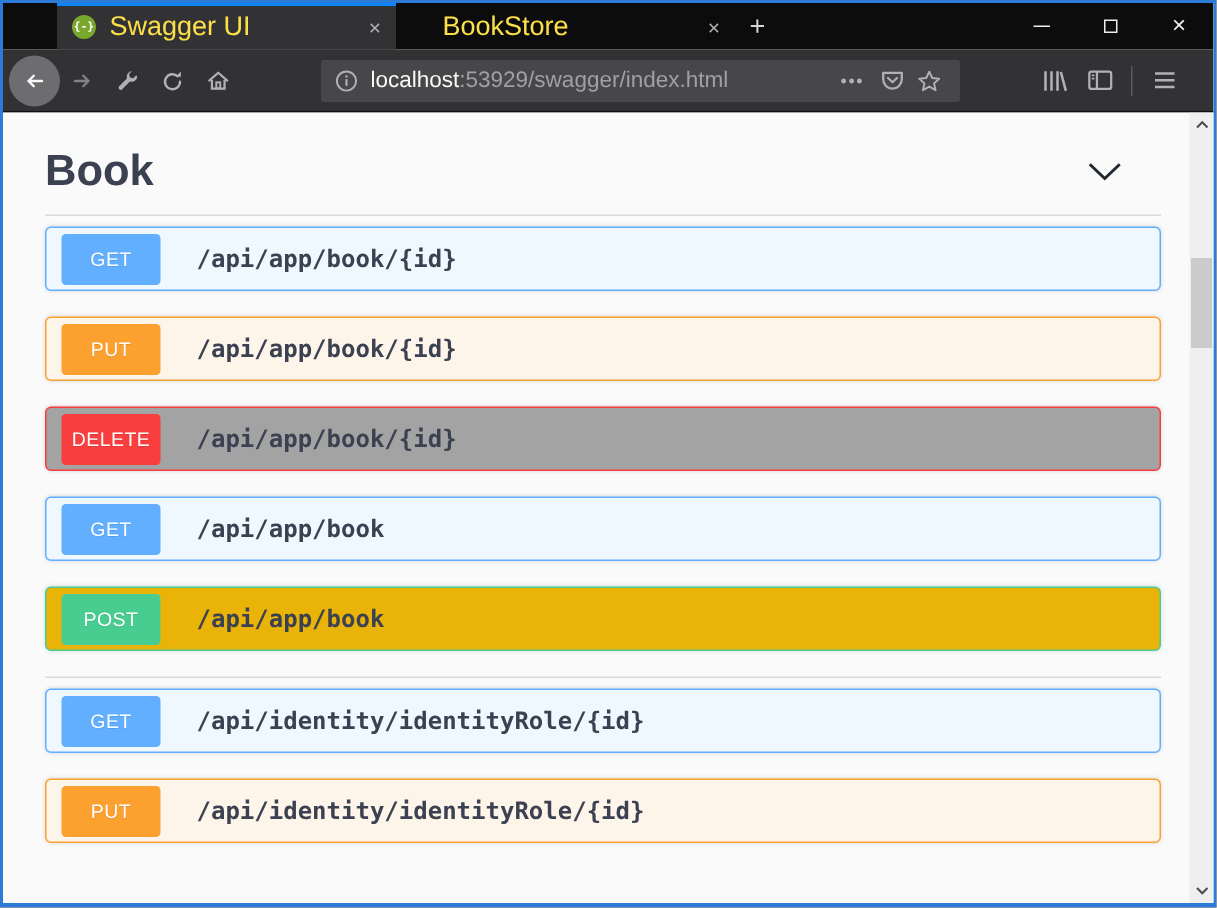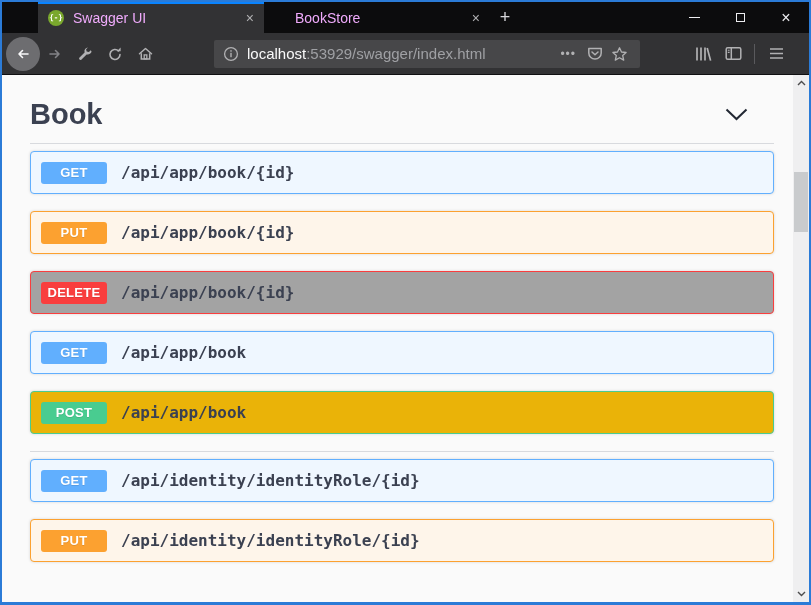--- a/index.html
+++ b/index.html
@@ -15,21 +15,21 @@
 
   
   .tabbar { height: 31px; background: #0c0c0d; display: flex; align-items: stretch; flex: 0 0 auto; }
   .tab-spacer { width: 36px; }
   .tab { width: 226px; display: flex; align-items: center; padding: 0 10px; position: relative; cursor: default; }
   .tab.active { background: #323234; }
   .tab.active::before { content:""; position:absolute; top:0; left:0; right:0; height:2px; background:#0a84ff; }
   .favicon { width: 16px; height: 16px; border-radius: 50%; background:#7aa82d; color:#fff;
              display:flex; align-items:center; justify-content:center;
              font: bold 7.5px "DejaVu Sans Mono", monospace; flex:0 0 auto; }
-  .tab-title { color:#f0abfc; font-size: 14px; margin-left: 9px; white-space: nowrap; overflow: hidden; flex: 1; }
+  .tab-title { color:#fde047; font-size: 18px; margin-left: 9px; white-space: nowrap; overflow: hidden; flex: 1; }
   .tab:not(.active) .tab-title { margin-left: 21px; }
   .tab-close { color:#b1b1b3; font-size: 14px; line-height: 14px; margin-left: 8px; cursor: pointer; }
   .newtab { width: 30px; display:flex; align-items:center; justify-content:center; color:#d7d7db;
             font-size: 18px; font-weight: 300; cursor: pointer; }
   .win-controls { margin-left: auto; display: flex; }
   .wc { width: 46px; display:flex; align-items:center; justify-content:center; }
   .min-glyph { width: 11px; height: 1px; background:#ededf0; }
   .max-glyph { width: 9px; height: 9px; border: 1px solid #ededf0; }
   .close-glyph { color:#ededf0; font-size: 16px; line-height: 16px; }
 
@@ -57,24 +57,24 @@
   .api-section.first { padding-top: 25px; }
   .api-section.follow { margin-top: 14px; }
   .sec-head { display:flex; align-items:center; justify-content:space-between; height: 28px; cursor:pointer; }
   .sec-title { font-size: 29px; font-weight: bold; color:#3b4151; letter-spacing: 0; }
   .sec-chevron { margin-right: 26px; flex: 0 0 auto; }
   .sec-divider { height: 1px; background:#d8dade; margin-top: 15px; }
   .ops { margin-top: 7px; }
   .opblock { height: 43px; margin-bottom: 17px; border: 1px solid; border-radius: 4px;
              display:flex; align-items:center; padding: 0 10px;
              box-shadow: 0 0 3px rgba(0,0,0,.15); cursor:pointer; }
-  .method-badge { width: 66px; height: 22px; border-radius: 3px; color:#fff; font-weight: bold;
+  .method-badge { width: 66px; height: 34px; border-radius: 3px; color:#fff; font-weight: normal;
                   font-size: 13px; letter-spacing: .3px; display:flex; align-items:center; justify-content:center;
                   text-shadow: 0 1px 0 rgba(0,0,0,.1); flex: 0 0 auto; }
-  .op-path { margin-left: 14px; font-family: "DejaVu Sans Mono", monospace; font-size: 16px;
+  .op-path { margin-left: 24px; font-family: "DejaVu Sans Mono", monospace; font-size: 16px;
              font-weight: 600; color:#3b4151; white-space: nowrap; }
 
   
   .scrollbar { position:absolute; top:0; right:0; bottom:0; width:16px; background:#efeff0; }
   .sb-btn { position:absolute; left:0; right:0; height:16px; display:flex; align-items:center; justify-content:center; cursor:pointer; }
   .sb-btn.up { top:0; } .sb-btn.down { bottom:0; }
   .sb-thumb { position:absolute; top:97px; left:1px; right:1px; height:60px; background:#c9cbcd; cursor:grab; }
 
   svg { display:block; }
 </style>

